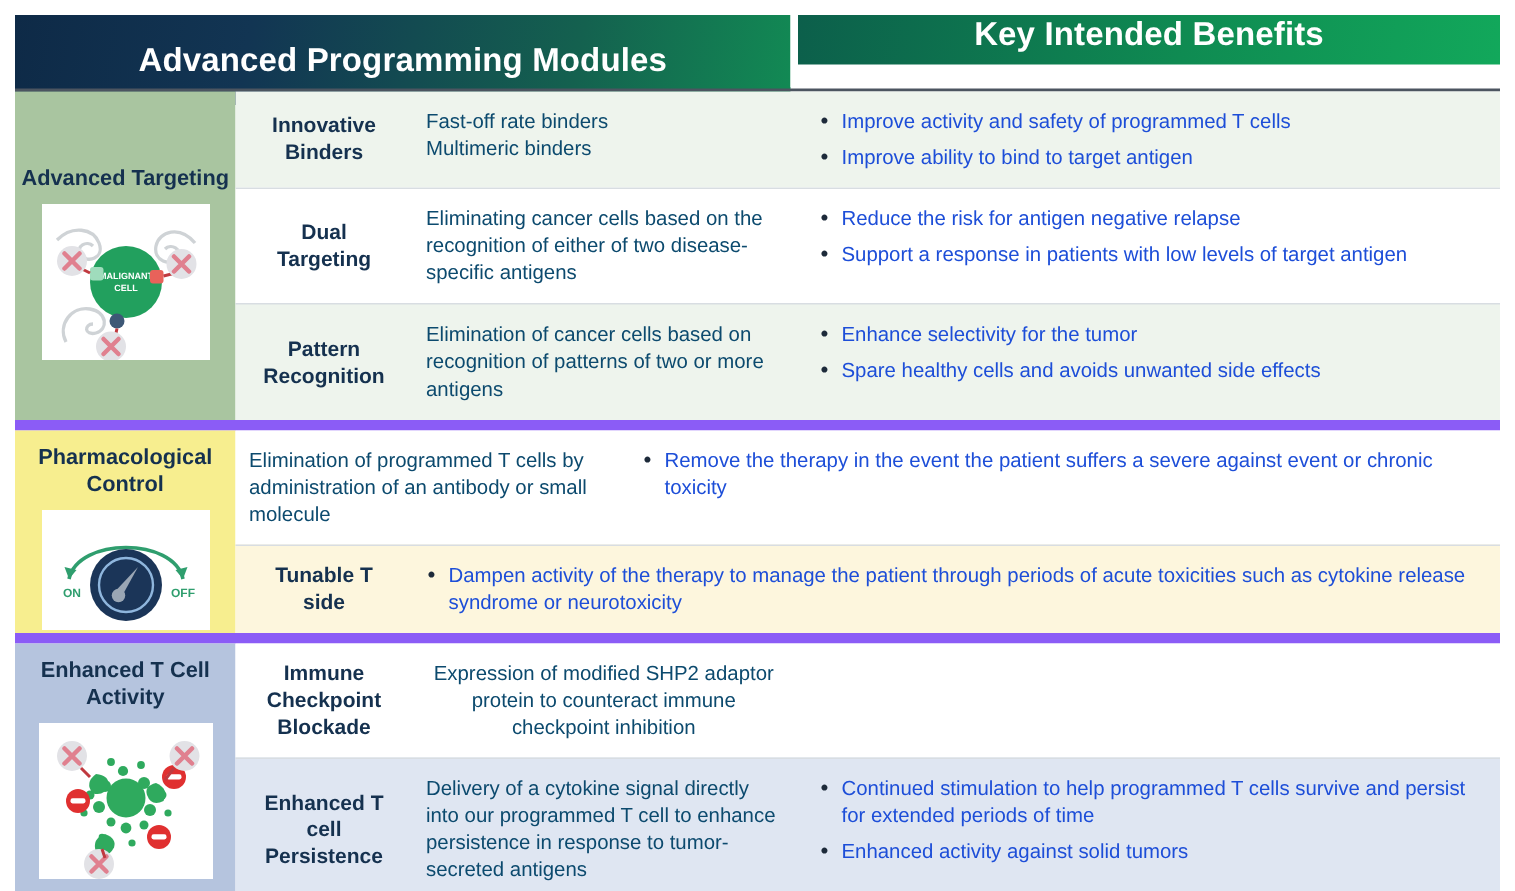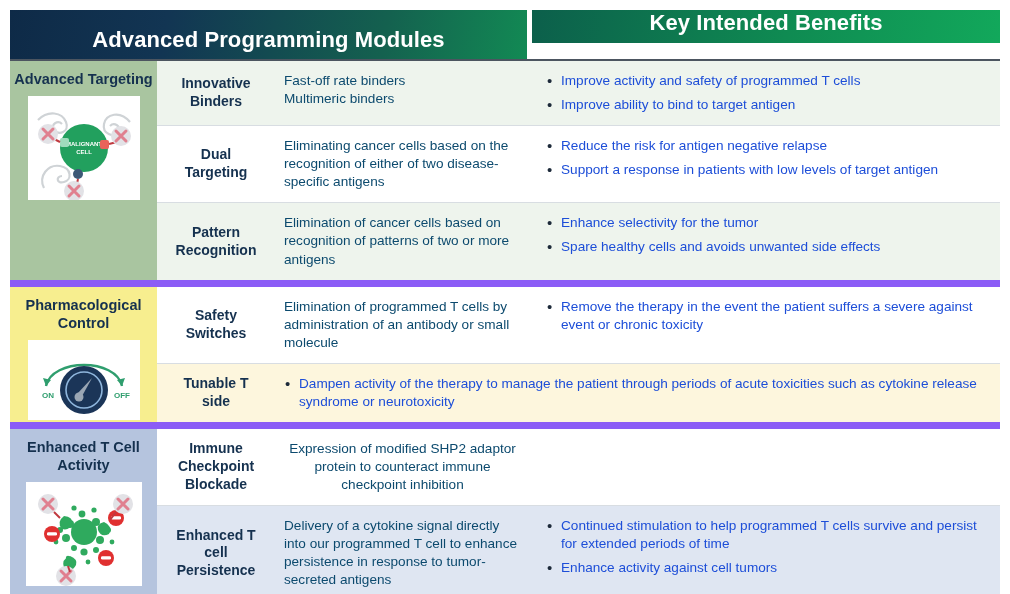--- a/index.html
+++ b/index.html
@@ -94,21 +94,21 @@
     line-height: 1.25;
     padding: 0 4px;
   }
   .cat-fig {
     margin-top: 8px;
     background: #ffffff;
     display: flex;
     align-items: center;
     justify-content: center;
   }
-  .cat-green  { background: #a9c5a0; }
+  .cat-green  { background: #a9c5a0; justify-content: center; }
   .cat-yellow { background: #f7ee8f; }
   .cat-blue   { background: #b5c4de; }
 
   
   .rows {
     flex: 1;
     display: flex;
     flex-direction: column;
   }
   .row {
@@ -299,23 +299,20 @@
             <circle cx="51" cy="55" r="4.5" fill="#9aa6b4"></circle>
 
             <text x="14" y="56" fill="#2f9e6e" font-family="'Liberation Sans',sans-serif" font-size="8" font-weight="bold">ON</text>
             <text x="86" y="56" fill="#2f9e6e" font-family="'Liberation Sans',sans-serif" font-size="8" font-weight="bold">OFF</text>
           </svg>
         </div>
       </div>
       <div class="rows">
 
         <div class="row tint-white">
-          <div class="mod">
-            <div class="mod-label">Safety Switches</div>
-          </div>
           <div class="desc">Elimination of programmed T cells by administration of an antibody or small molecule</div>
           <div class="ben">
             <ul>
               <li>Remove the therapy in the event the patient suffers a severe against event or chronic toxicity</li>
             </ul>
           </div>
         </div>
 
         <div class="row tint-yellow">
           <div class="mod">
@@ -404,21 +401,21 @@
         </div>
 
         <div class="row tint-blue">
           <div class="mod">
             <div class="mod-label">Enhanced T cell Persistence</div>
           </div>
           <div class="desc">Delivery of a cytokine signal directly into our programmed T cell to enhance persistence in response to tumor-secreted antigens</div>
           <div class="ben">
             <ul>
               <li>Continued stimulation to help programmed T cells survive and persist for extended periods of time</li>
-              <li>Enhance activity against cell tumors</li>
+              <li>Enhanced activity against solid tumors</li>
             </ul>
           </div>
         </div>
 
       </div>
     </div>
 
   </div>
 </div>
 

